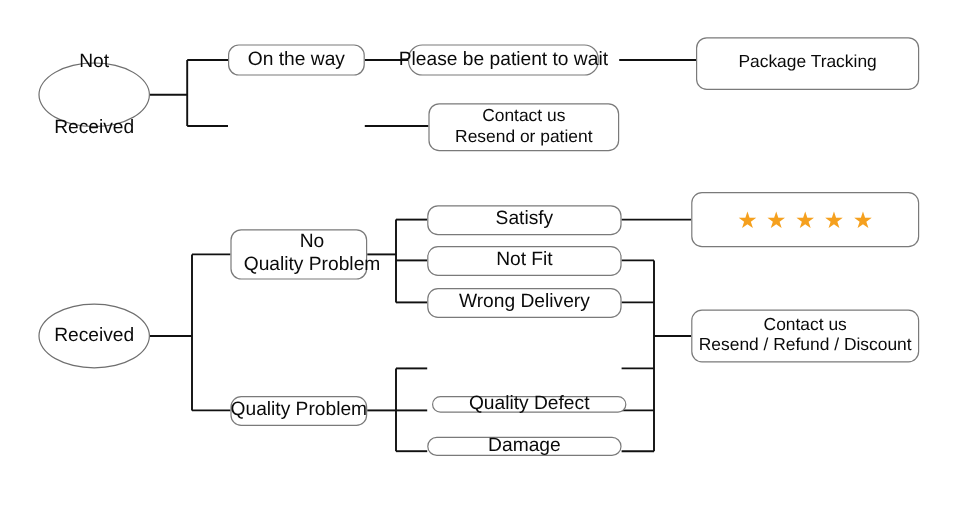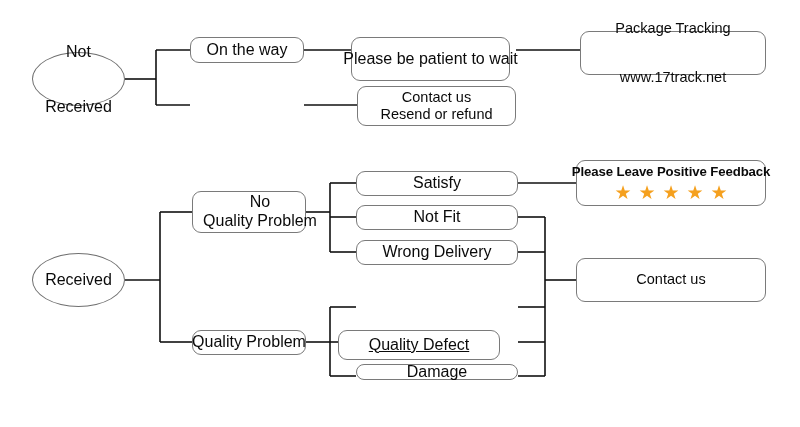--- a/index.html
+++ b/index.html
@@ -134,32 +134,31 @@
   <div class="ellipse f14" style="left:32px; top:52px; width:93px; height:54px;">
     <span class="ln">Not</span>
     <span class="ln">Received</span>
   </div>
 
   <div class="node f14" style="left:190px; top:37px; width:114px; height:26px;">
     <span class="ln">On the way</span>
   </div>
 
 
-  <div class="node f14" style="left:351px; top:37px; width:159px; height:44px;">
+  <div class="node f14" style="left:340px; top:37px; width:159px; height:26px;border-radius:12px;">
     <span class="ln">Please be patient to wait</span>
   </div>
 
   <div class="node f15" style="left:580px; top:31px; width:186px; height:44px;gap:32px;">
     <span class="ln">Package Tracking</span>
-    <span class="ln">www.17track.net</span>
   </div>
 
   <div class="node f15" style="left:357px; top:86px; width:159px; height:40px;">
     <span class="ln">Contact us</span>
-    <span class="ln">Resend or refund</span>
+    <span class="ln">Resend or patient</span>
   </div>
 
   <div class="ellipse f14" style="left:32px; top:253px; width:93px; height:54px;">
     <span class="ln">Received</span>
   </div>
 
   <div class="node f14" style="left:192px; top:191px; width:114px; height:42px;padding-left:22px;">
     <span class="ln">No</span>
     <span class="ln">Quality Problem</span>
   </div>
@@ -174,36 +173,36 @@
 
   <div class="node f14" style="left:356px; top:205px; width:162px; height:25px;">
     <span class="ln">Not Fit</span>
   </div>
 
   <div class="node f14" style="left:356px; top:240px; width:162px; height:25px;">
     <span class="ln">Wrong Delivery</span>
   </div>
 
 
-  <div class="node f14" style="left:338px; top:330px; width:162px; height:30px;text-decoration:underline;">
+  <div class="node f14" style="left:360px; top:330px; width:162px; height:14px;">
     <span class="ln">Quality Defect</span>
   </div>
 
   <div class="node f14" style="left:356px; top:364px; width:162px; height:16px;">
     <span class="ln">Damage</span>
   </div>
 
   <div class="node" style="left:576px; top:160px; width:190px; height:46px;">
-    <span class="ln fbtitle">Please Leave Positive Feedback</span>
     <span class="stars" id="star-row">
         <span class="star" style="color: rgb(245, 160, 30);">★</span>
         <span class="star" style="color: rgb(245, 160, 30);">★</span>
         <span class="star" style="color: rgb(245, 160, 30);">★</span>
         <span class="star" style="color: rgb(245, 160, 30);">★</span>
         <span class="star" style="color: rgb(245, 160, 30);">★</span>
       </span>
   </div>
 
   <div class="node f15" style="left:576px; top:258px; width:190px; height:44px;">
     <span class="ln">Contact us</span>
+    <span class="ln">Resend / Refund / Discount</span>
   </div>
 
 </div>
 
 </body></html>

